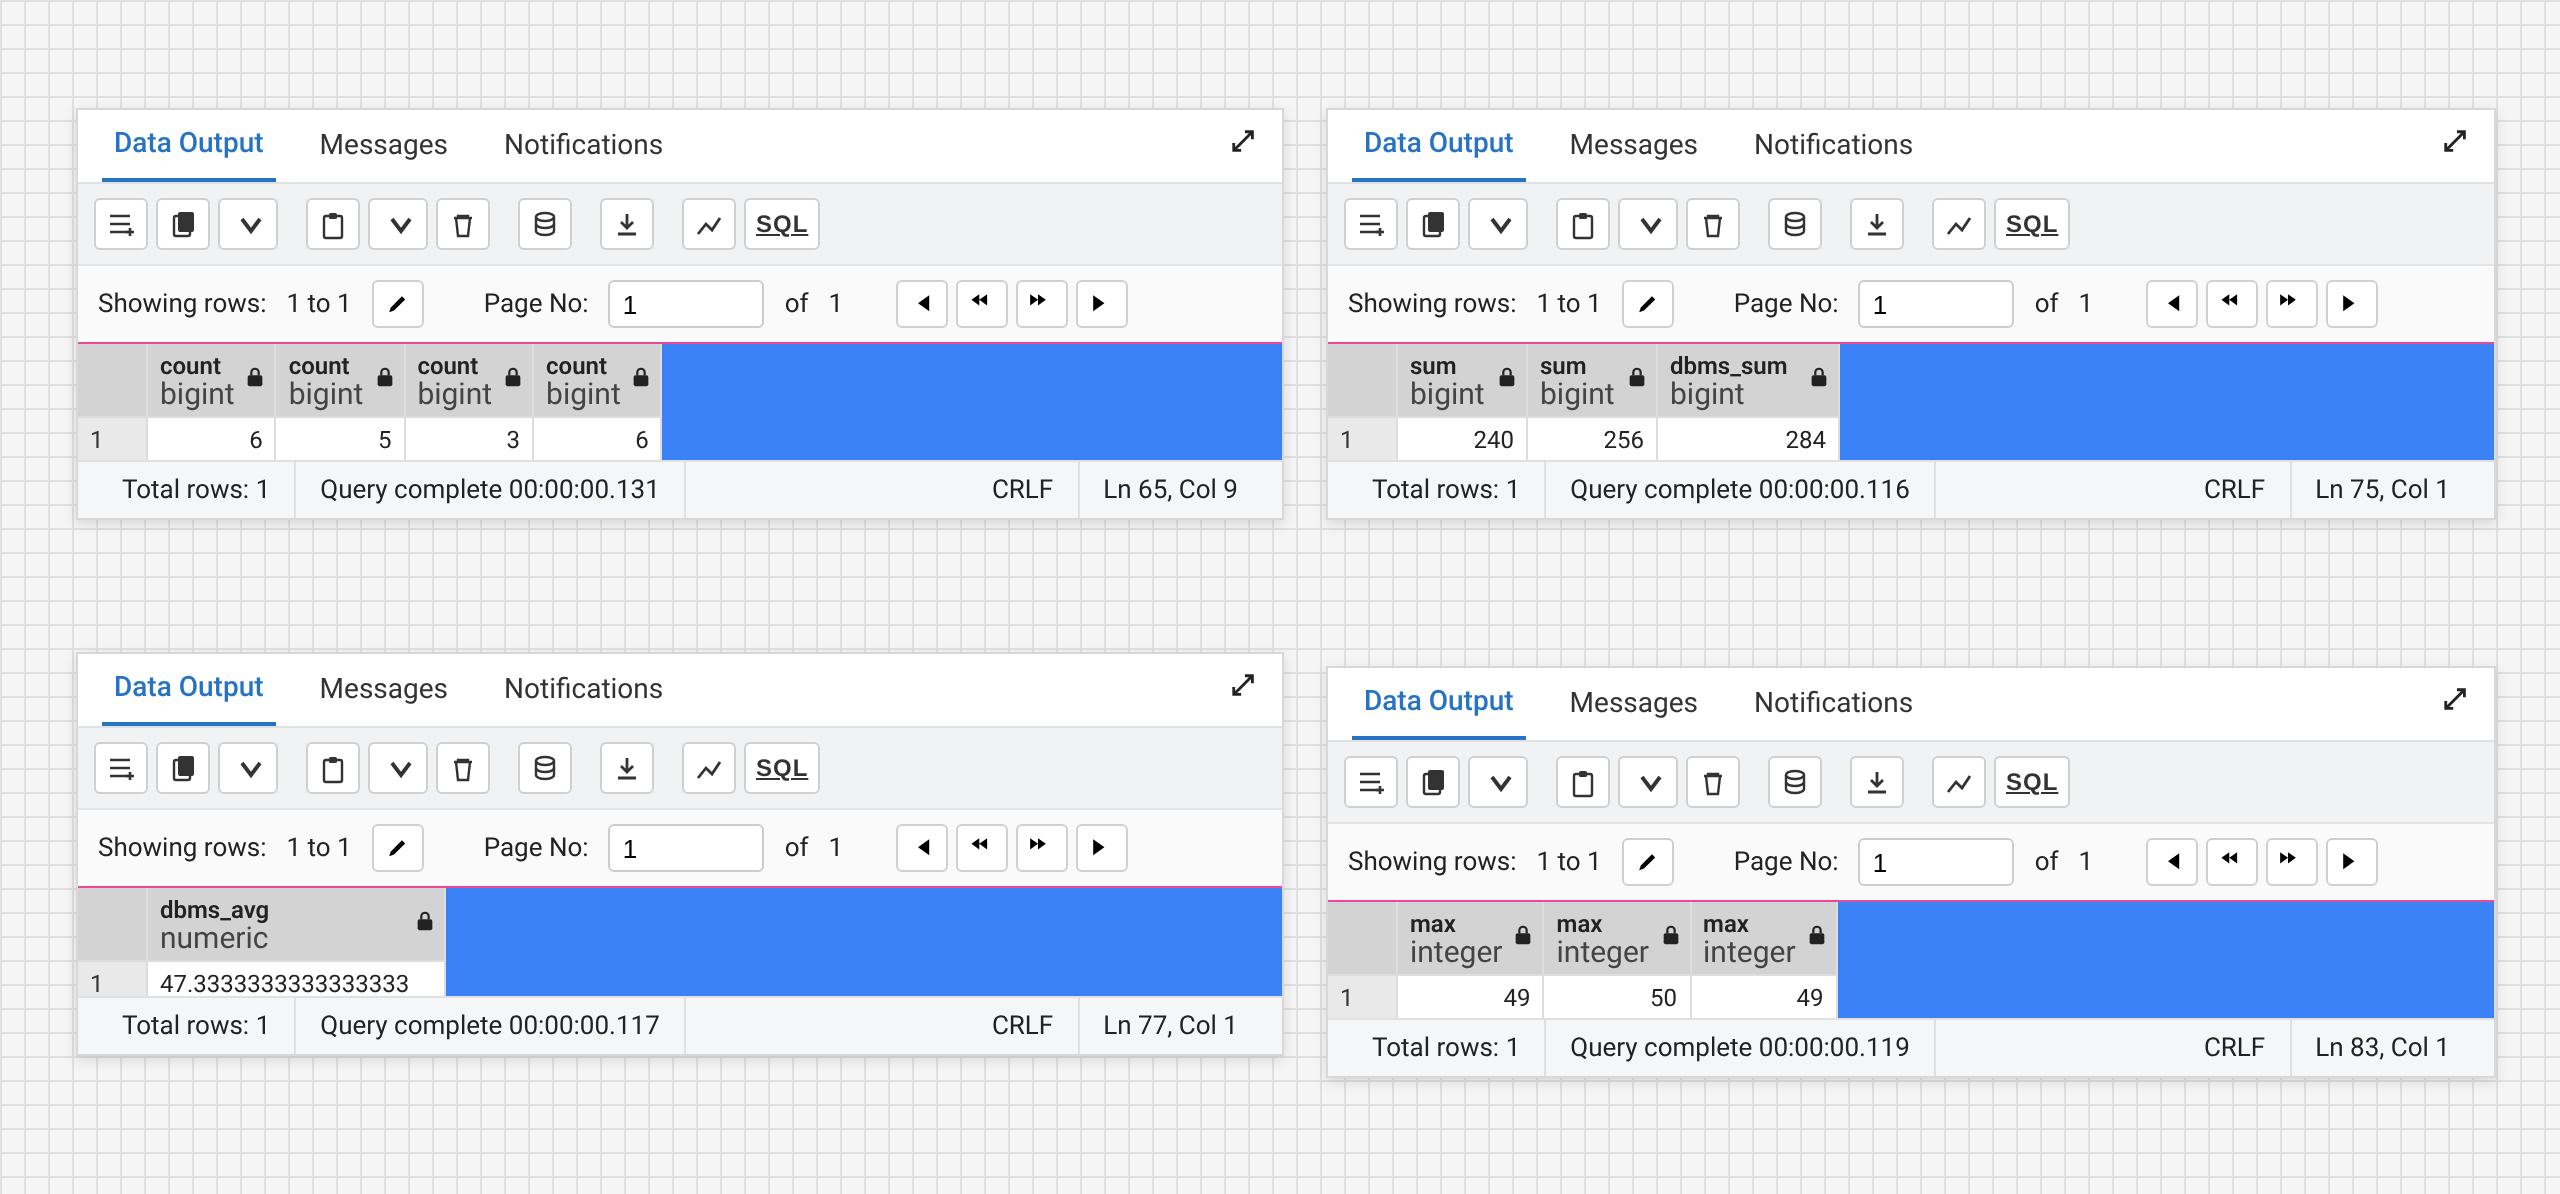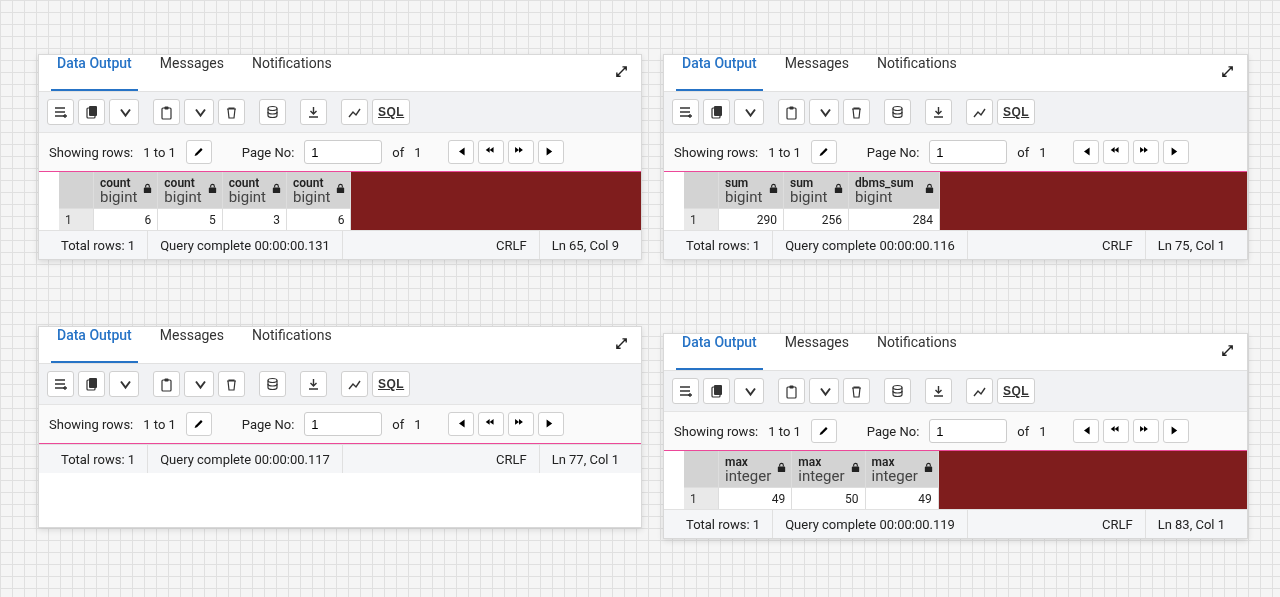--- a/index.html
+++ b/index.html
@@ -30,20 +30,21 @@
     display: flex;
     align-items: center;
     padding: 0 12px;
     border-bottom: 1px solid #e1e1e1;
     height: 36px;
   }
   .tab {
     padding: 0 6px;
     height: 36px;
     display: flex;
+    align-items: center;
     margin-right: 16px;
     color: #333;
     font-size: 14px;
     cursor: pointer;
   }
   .tab.active {
     color: #2673c6;
     border-bottom: 2px solid #2673c6;
     height: 34px;
     font-weight: 500;
@@ -112,21 +113,21 @@
     width: 26px; height: 24px;
     border: 1px solid #d0d0d0;
     background: #fff;
     border-radius: 3px;
     display: inline-flex;
     align-items: center;
     justify-content: center;
     cursor: pointer;
   }
   .edit-btn svg { width: 13px; height: 13px; }
-  .grid-wrap { flex: 1; overflow: auto; background: #7f1d1d; margin-left: 20px; }
+  .grid-wrap { flex: 1; overflow: auto; background: #3b82f6; }
   table.grid {
     border-collapse: collapse;
     font-size: 12px;
   }
   table.grid th, table.grid td {
     border-right: 1px solid #ddd;
     border-bottom: 1px solid #ddd;
     padding: 0;
   }
   table.grid th {
@@ -538,21 +539,21 @@
                   <span class="lock"><svg viewBox="0 0 12 12">
                       <use href="#i-lock"></use>
                     </svg></span>
                 </div>
               </th>
             </tr>
           </thead>
           <tbody>
             <tr>
               <td class="rownum-td">1</td>
-              <td class="num">290</td>
+              <td class="num">240</td>
               <td class="num">256</td>
               <td class="num">284</td>
             </tr>
           </tbody>
         </table>
       </div>
       <div class="statusbar">
         <div class="status-cell"><span>Total rows:</span>&nbsp;<span>1</span></div>
         <div class="status-cell"><span>Query complete</span>&nbsp;<span>00:00:00.116</span></div>
         <div class="status-spacer"></div>
@@ -659,20 +660,44 @@
             <svg viewBox="0 0 15 15">
               <use href="#i-next"></use>
             </svg>
           </button>
           <button class="nav-btn">
             <svg viewBox="0 0 15 15">
               <use href="#i-last"></use>
             </svg>
           </button>
         </div>
+      </div>
+      <div class="grid-wrap">
+        <table class="grid">
+          <thead>
+            <tr>
+              <th class="rownum-th"></th>
+              <th style="min-width: 148px;">
+                <div class="col-head">
+                  <div class="cname">dbms_avg</div>
+                  <div class="ctype">numeric</div>
+                  <span class="lock"><svg viewBox="0 0 12 12">
+                      <use href="#i-lock"></use>
+                    </svg></span>
+                </div>
+              </th>
+            </tr>
+          </thead>
+          <tbody>
+            <tr>
+              <td class="rownum-td">1</td>
+              <td>47.3333333333333333</td>
+            </tr>
+          </tbody>
+        </table>
       </div>
       <div class="statusbar">
         <div class="status-cell"><span>Total rows:</span>&nbsp;<span>1</span></div>
         <div class="status-cell"><span>Query complete</span>&nbsp;<span>00:00:00.117</span></div>
         <div class="status-spacer"></div>
         <div class="status-cell">CRLF</div>
         <div class="status-cell">Ln 77, Col 1</div>
       </div>
     </div>
     <div class="panel" style="left: 663px; top: 333px; width: 583px; height: 204px;">

